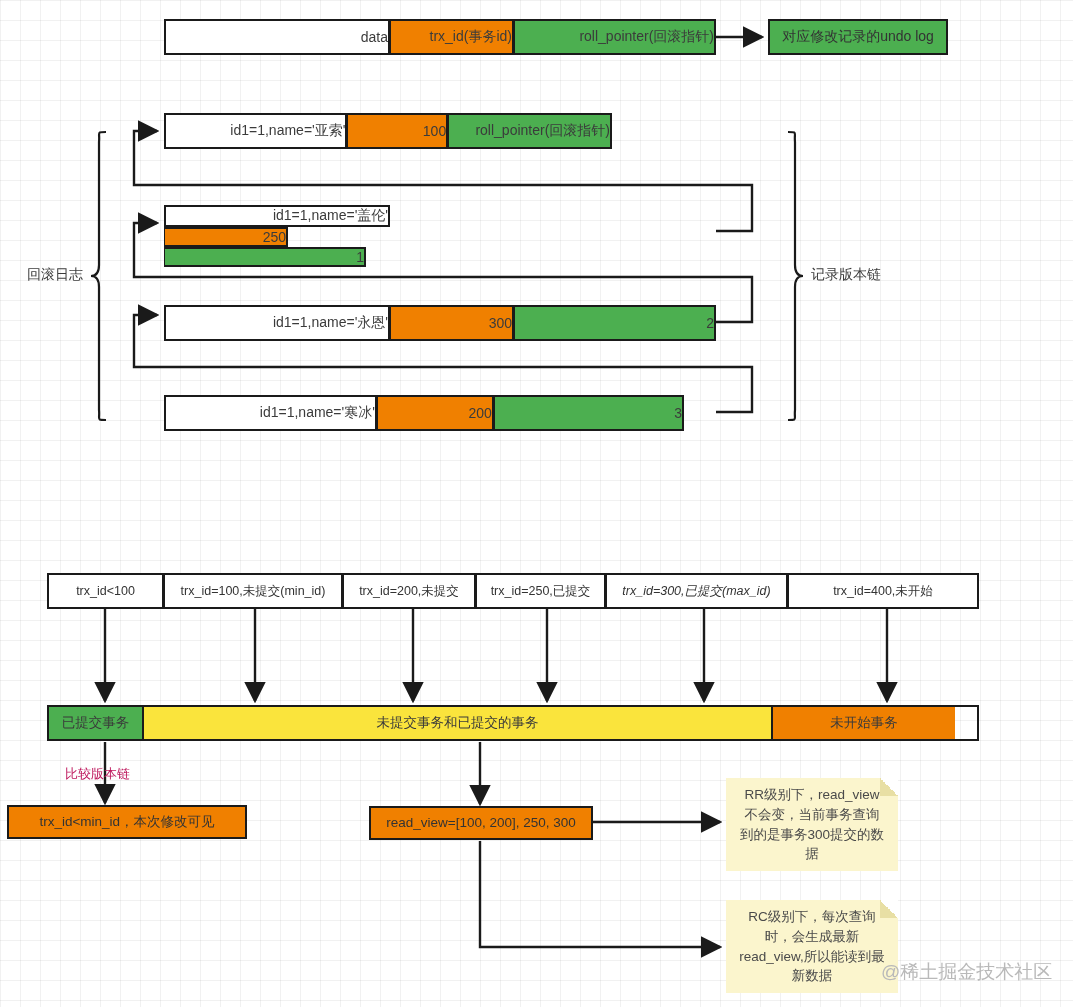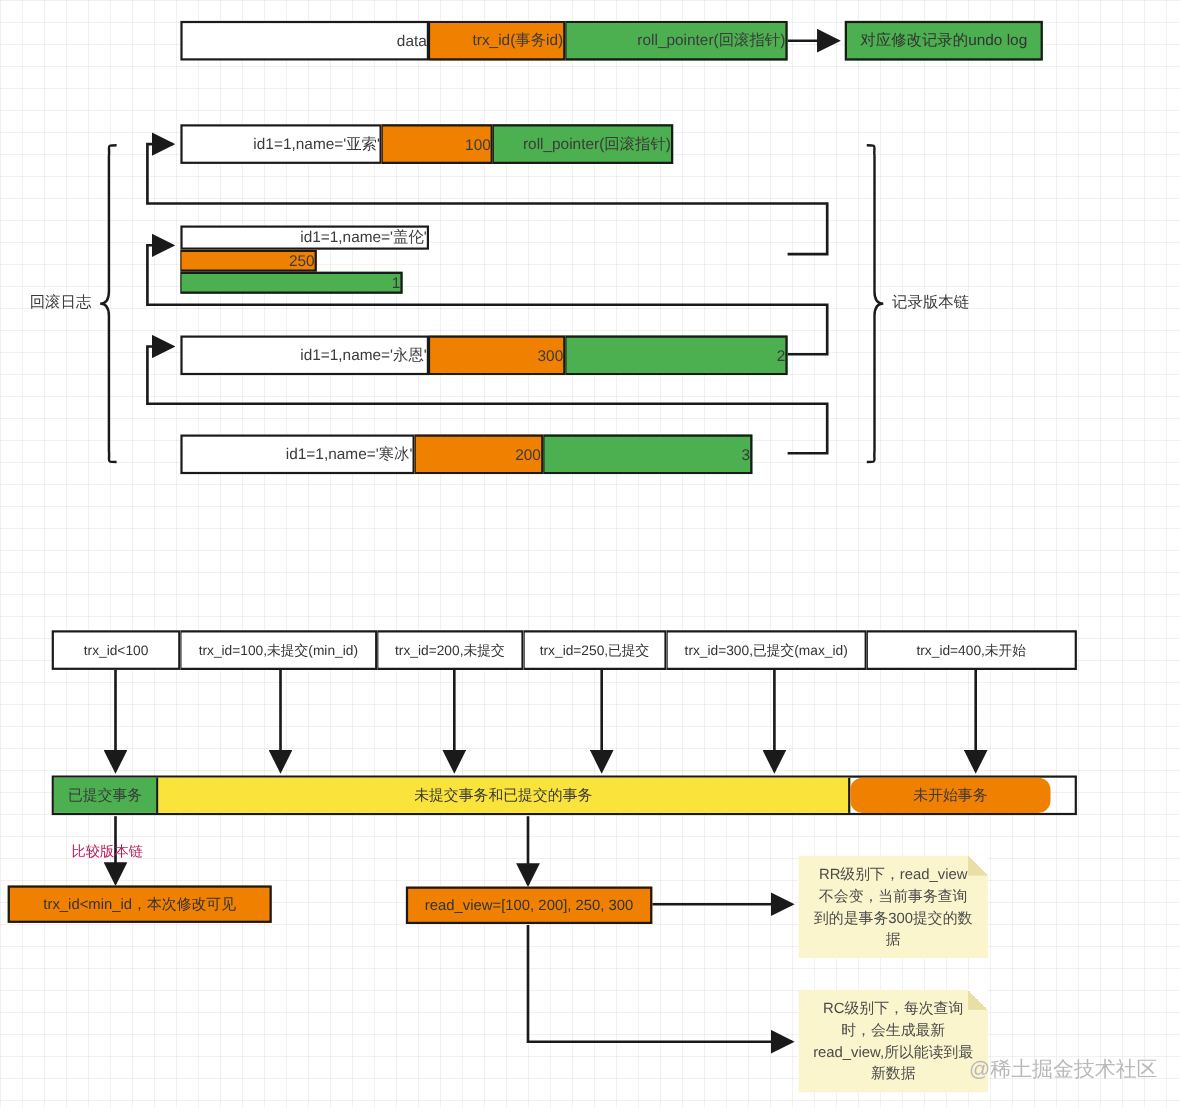--- a/index.html
+++ b/index.html
@@ -34,21 +34,21 @@
 
   .tick-box { position:absolute; display:flex; height:36px; z-index:3; }
   .tick-box > div { display:flex; align-items:center; justify-content:center;
                     border:2px solid #1a1a1a; background:#fff; font-size:12.5px; color:#333;
                     white-space:nowrap; }
   .tick-box > div + div { border-left-width:1px; }
 
   .bar { position:absolute; display:flex; height:36px; z-index:3; border:2px solid #1a1a1a; }
   .bar > div { display:flex; align-items:center; justify-content:center;
                font-size:13.5px; color:#3a3a3a; border-right:2px solid #1a1a1a; }
-  .bar > div:last-child { border-right:none;border-radius:11px; }
+  .bar > div:last-child { border-right:none; }
 
   .note { position:absolute; background:#fbf5cd; font-size:13.5px; color:#4a4a4a;
           display:flex; align-items:center; justify-content:center; text-align:center;
           padding:10px 12px; line-height:1.45; z-index:3; }
   .note .fold { position:absolute; right:0; top:0; width:18px; height:18px;
                 background:linear-gradient(225deg, #ffffff 0 50%, #e8dfa4 50% 100%); }
 
   .sidelabel { position:absolute; font-size:14px; color:#3b3b3b; z-index:3; white-space:nowrap; }
   .edgelabel { position:absolute; font-size:13px; color:#be185d; z-index:4; white-space:nowrap; }
   .watermark { position:absolute; font-size:19px; color:#b9b9b9; z-index:5; white-space:nowrap; }
@@ -164,21 +164,21 @@
       </div>
     <div style="width:179px;">
       <span>trx_id=100,未提交(min_id)</span>
       </div>
     <div style="width:133px;">
       <span>trx_id=200,未提交</span>
       </div>
     <div style="width:130px;">
       <span>trx_id=250,已提交</span>
       </div>
-    <div style="width:182px;">
+    <div style="width:182px;font-style:italic;">
       <span>trx_id=300,已提交(max_id)</span>
       </div>
     <div style="width:191px;">
       <span>trx_id=400,未开始</span>
       </div>
   </div>
 
   <div class="bar" style="left:47px; top:705px; width:932px;">
     <div class="cell-green" style="width:95px;">
       <span>已提交事务</span>

